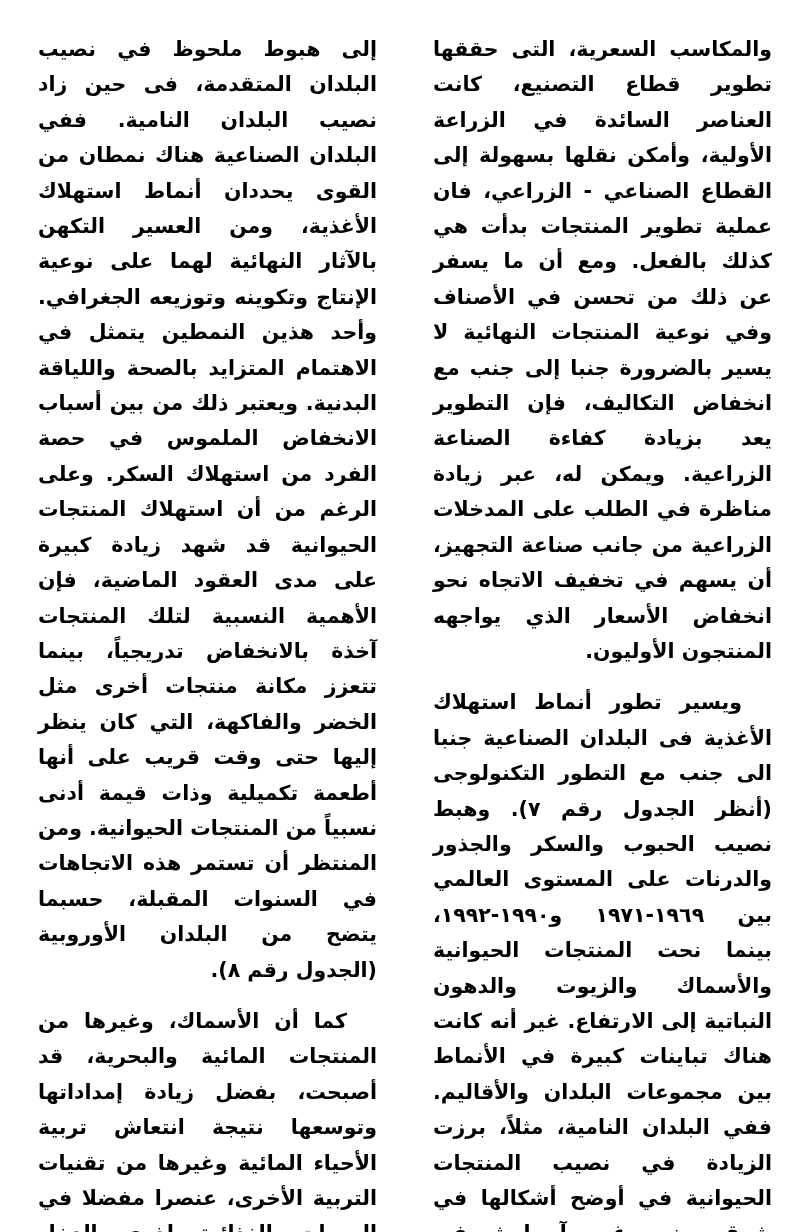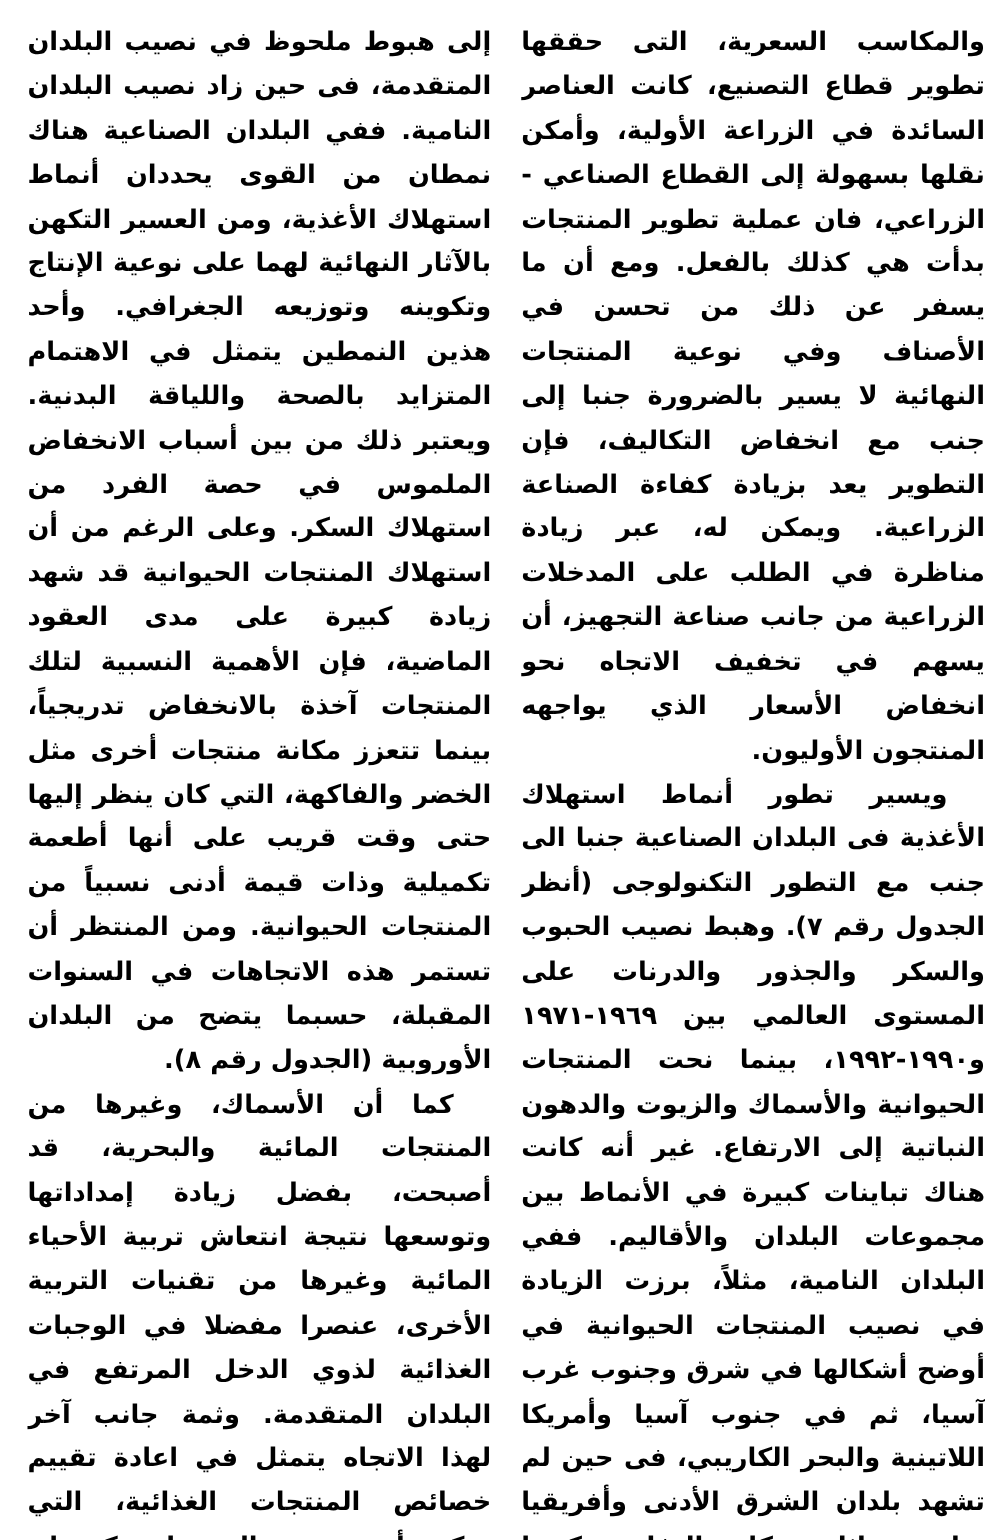--- a/index.html
+++ b/index.html
@@ -29,21 +29,21 @@
     background: #ffffff;
     text-align: justify;
     text-justify: inter-word;
   }
   .column {
     flex: 1 1 0;
     min-width: 0;
     overflow: hidden;
   }
   .para {
-    margin: 0;
+    margin: 16px;
     padding: 0;
   }
   .para.indent {
     text-indent: 30px;
   }
 </style>
 </head>
 <body>
 
 <div class="page">

